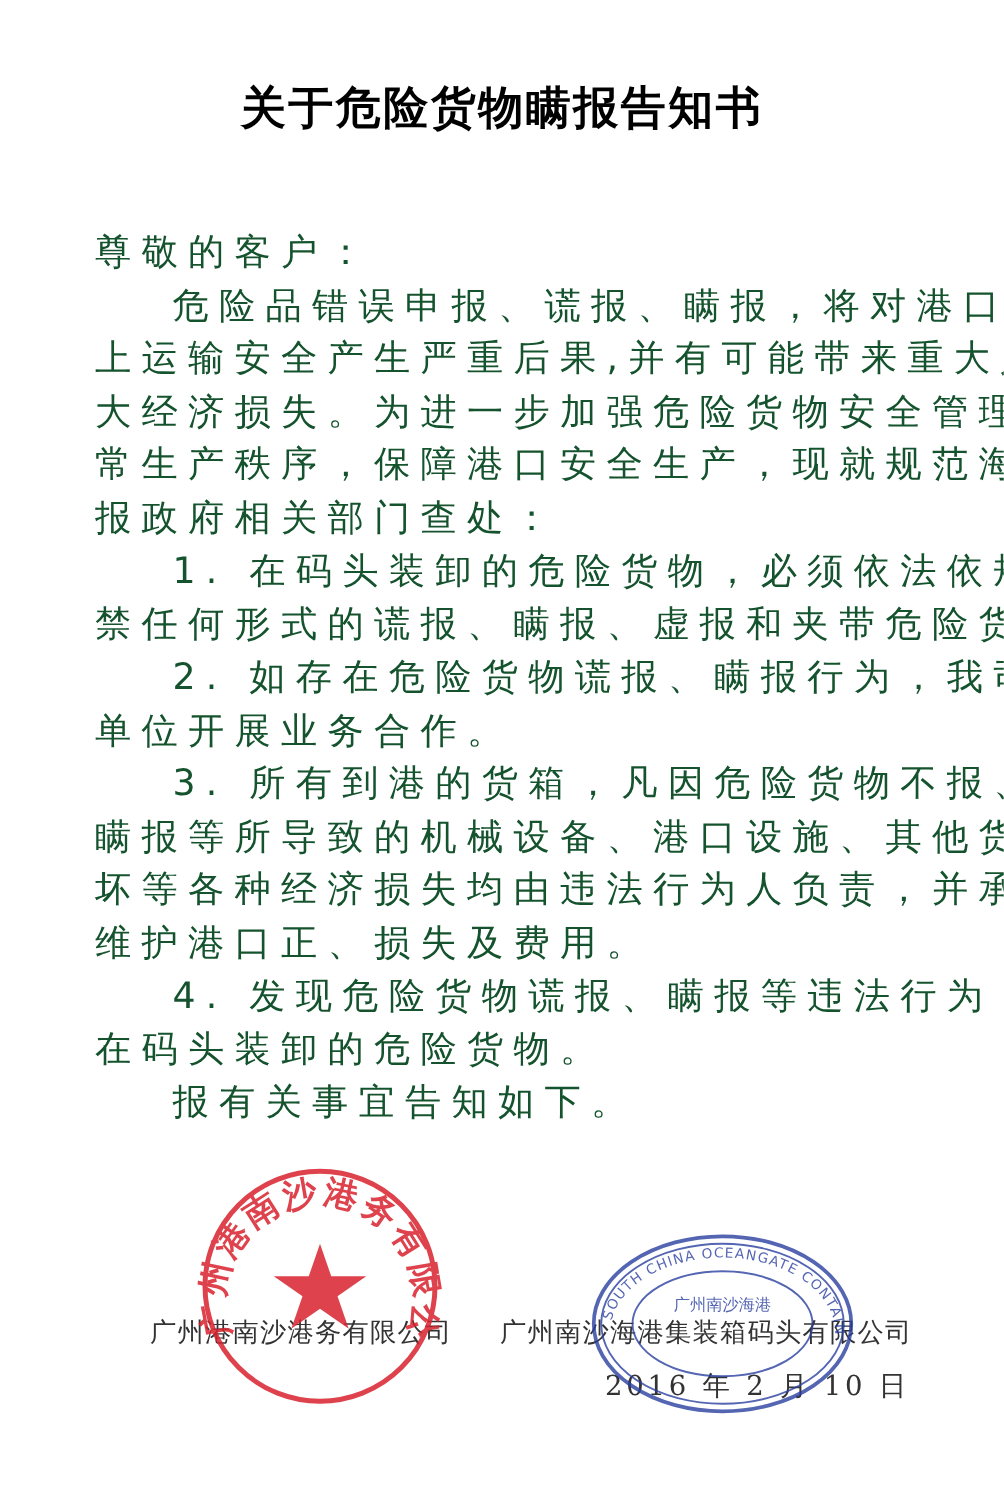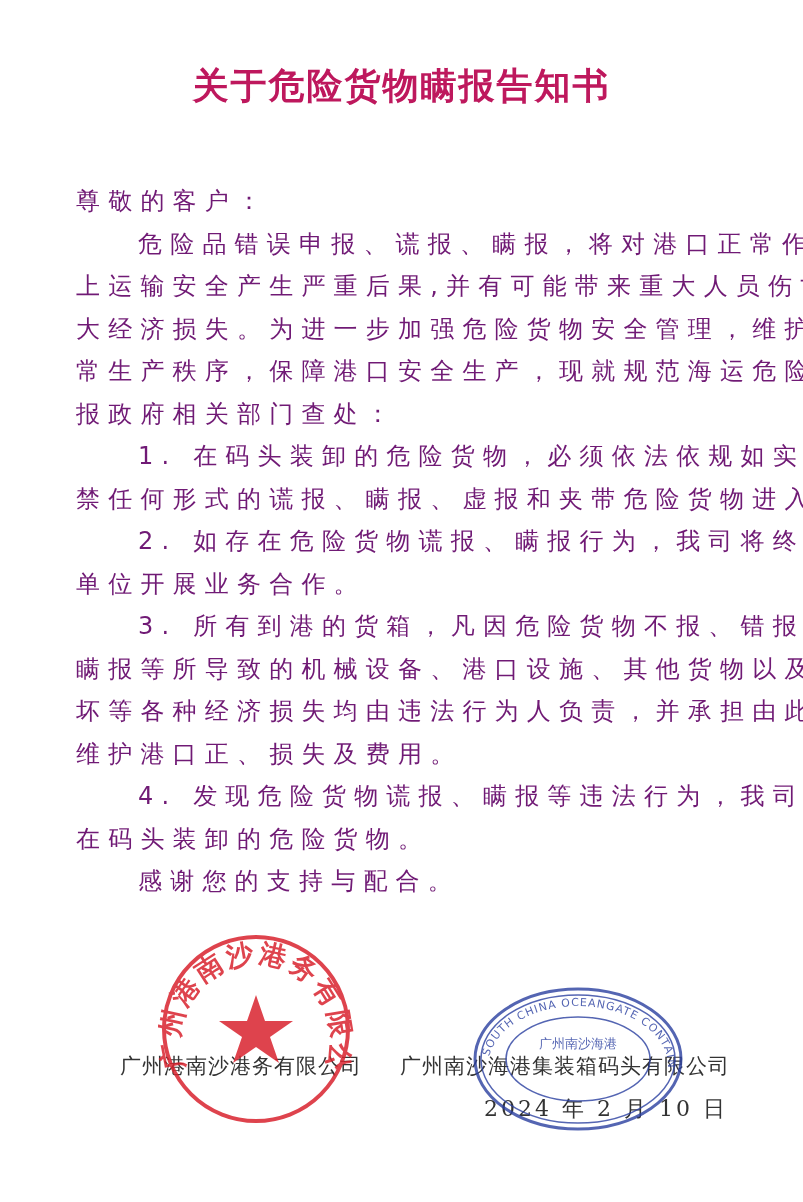--- a/index.html
+++ b/index.html
@@ -1,22 +1,22 @@
 <!DOCTYPE html>
 <html><head>
   <meta charset="utf-8">
   <style>
     html, body { margin:0; padding:0; background:#ffffff; }
     body { width:803px; height:1202px; position:relative; overflow:hidden;
       font-family:"DejaVu Sans", "Liberation Sans", sans-serif; color:#2b2b2b; }
     .title { position:absolute; left:0; top:62px; width:803px; text-align:center;
       font-family:"DejaVu Serif", "Liberation Serif", serif; font-weight:bold;
-      font-size:36px; letter-spacing:2px; color:#be185d; }
+      font-size:36px; letter-spacing:2px; color:#000000; }
     .body-text { position:absolute; left:76px; top:180px; width:680px; }
-    .line { height:42.5px; line-height:42.5px; font-size:24px; letter-spacing:8.2px; white-space:nowrap; color:#701a75; }
+    .line { height:42.5px; line-height:42.5px; font-size:29px; letter-spacing:8.2px; white-space:nowrap; color:#14532d; }
     .indent { padding-left:62px; }
     .stamp-red { position:absolute; left:158px; top:933px; width:196px; height:192px; }
     .stamp-blue { position:absolute; left:472px; top:986px; width:212px; height:146px; }
     .sign-row { position:absolute; top:1052px; left:120px; font-size:21px; letter-spacing:1px; color:#333; white-space:nowrap; }
     .sign-left { position:absolute; left:0; top:0; }
     .sign-right { position:absolute; left:280px; top:0; }
     .date { position:absolute; left:484px; top:1094px; font-size:22px; letter-spacing:3px; color:#333;
       font-family:"DejaVu Serif", "Liberation Serif", serif; }
     svg text { font-family:"DejaVu Sans", sans-serif; }
   </style>
@@ -36,28 +36,28 @@
     <div class="line indent">1. 在码头装卸的危险货物，必须依法依规如实申报，严</div>
     <div class="line">禁任何形式的谎报、瞒报、虚报和夹带危险货物进入港区。</div>
     <div class="line indent">2. 如存在危险货物谎报、瞒报行为，我司将终止与相关</div>
     <div class="line">单位开展业务合作。</div>
     <div class="line indent">3. 所有到港的货箱，凡因危险货物不报、错报、谎报、</div>
     <div class="line">瞒报等所导致的机械设备、港口设施、其他货物以及箱体损</div>
     <div class="line">坏等各种经济损失均由违法行为人负责，并承担由此而引起</div>
     <div class="line">维护港口正、损失及费用。</div>
     <div class="line indent">4. 发现危险货物谎报、瞒报等违法行为，我司将依法上</div>
     <div class="line">在码头装卸的危险货物。</div>
-    <div class="line indent">感谢您的支持与配合。</div>
+    <div class="line indent">报有关事宜告知如下。</div>
   </div>
 
   <div class="sign-row">
     <span class="sign-left">广州港南沙港务有限公司</span>
     <span class="sign-right">广州南沙海港集装箱码头有限公司</span>
   </div>
-  <div class="date">2024 年 2 月 10 日</div>
+  <div class="date">2016 年 2 月 10 日</div>
 
   <div class="stamp-red">
     <svg width="196" height="192" viewBox="0 0 196 192" style="opacity:0.85">
       <defs>
         <path id="redArc" d="M 30 140 A 76 76 0 1 1 166 140" fill="none"></path>
       </defs>
       <circle cx="98" cy="96" r="92" fill="none" stroke="#d9232e" stroke-width="4"></circle>
       <text font-size="27" fill="#d9232e" letter-spacing="3" font-weight="bold">
         <textPath href="#redArc" startOffset="2%">广州港南沙港务有限公司</textPath>
       </text>

